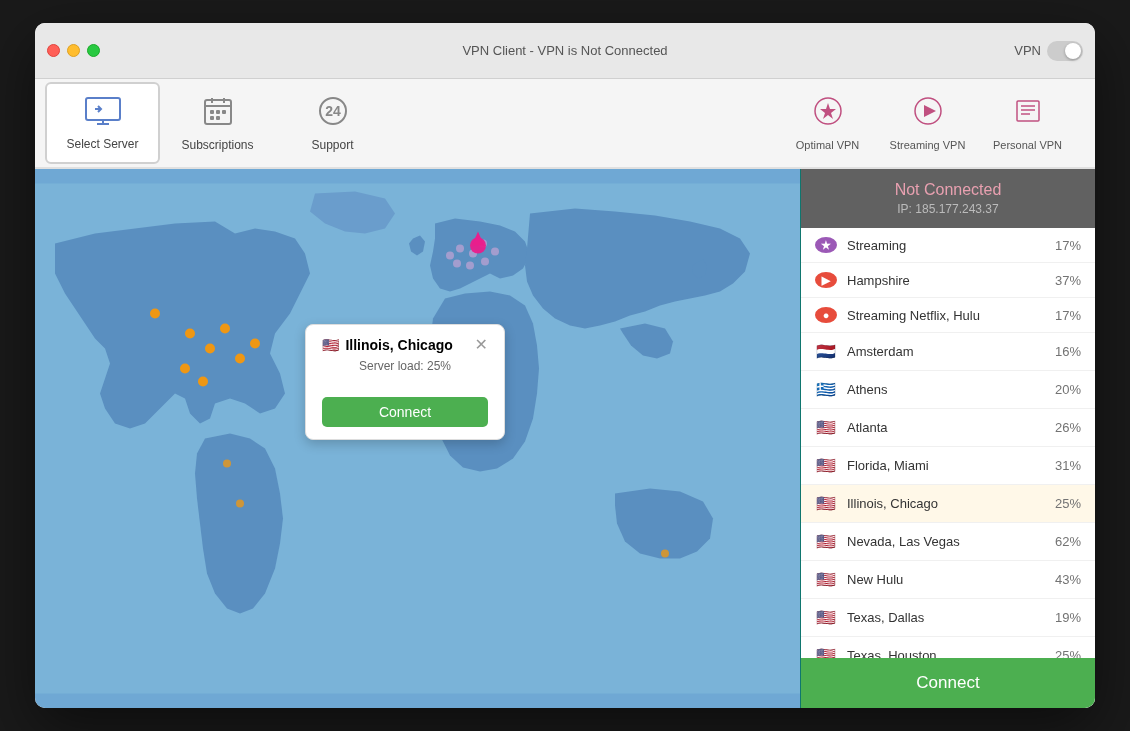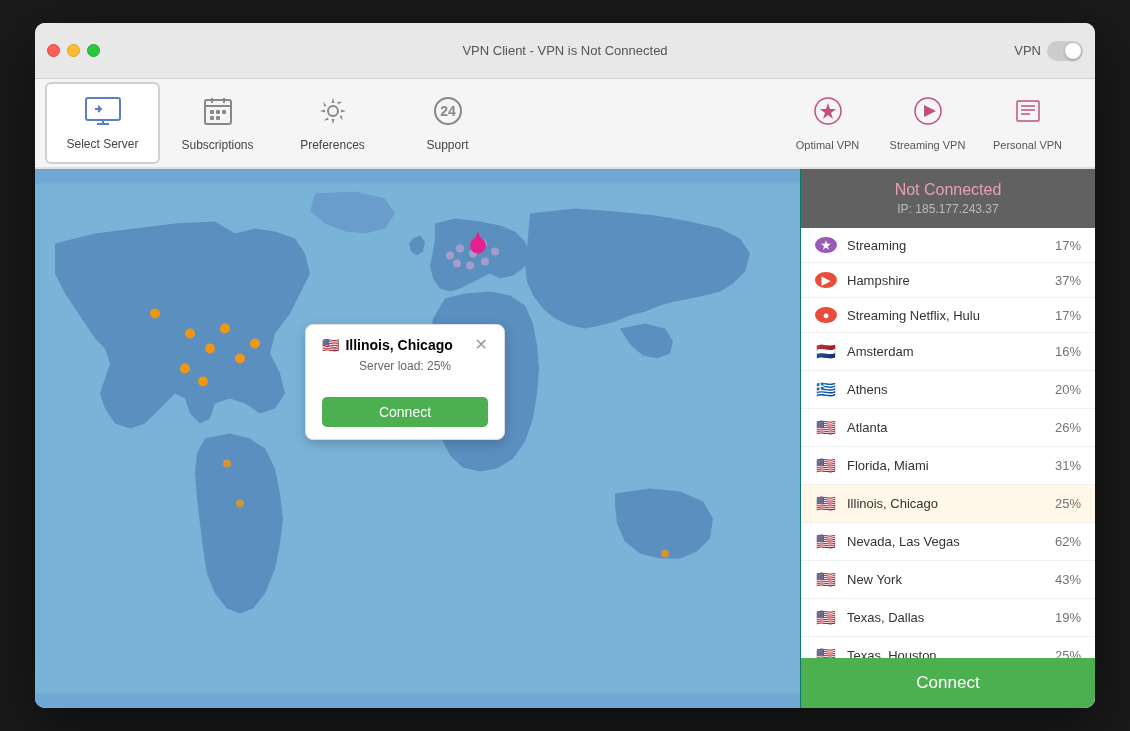--- a/index.html
+++ b/index.html
@@ -337,36 +337,20 @@
           <rect x="20" y="15" width="4" height="4" rx="1" fill="#888"></rect>
           <rect x="8" y="21" width="4" height="4" rx="1" fill="#888"></rect>
           <rect x="14" y="21" width="4" height="4" rx="1" fill="#888"></rect>
         </svg>
       </div>
       <span class="toolbar-item-label">Subscriptions</span>
     </div>
     <div class="toolbar-item">
       <div class="toolbar-item-icon">
         <svg width="32" height="32" viewBox="0 0 32 32" fill="none">
-          <circle cx="16" cy="16" r="5" stroke="#888" stroke-width="2" fill="none"></circle>
-          <path d="M16 3 L17.5 8 L14.5 8 Z" fill="#888"></path>
-          <path d="M16 29 L17.5 24 L14.5 24 Z" fill="#888"></path>
-          <path d="M3 16 L8 14.5 L8 17.5 Z" fill="#888"></path>
-          <path d="M29 16 L24 14.5 L24 17.5 Z" fill="#888"></path>
-          <path d="M6.5 6.5 L9.5 11 L7 11.5 Z" fill="#888"></path>
-          <path d="M25.5 25.5 L22.5 21 L25 20.5 Z" fill="#888"></path>
-          <path d="M25.5 6.5 L21 9.5 L20.5 7 Z" fill="#888"></path>
-          <path d="M6.5 25.5 L11 22.5 L11.5 25 Z" fill="#888"></path>
-        </svg>
-      </div>
-      <span class="toolbar-item-label">Preferences</span>
-    </div>
-    <div class="toolbar-item">
-      <div class="toolbar-item-icon">
-        <svg width="32" height="32" viewBox="0 0 32 32" fill="none">
           <circle cx="16" cy="16" r="13" stroke="#888" stroke-width="2" fill="none"></circle>
           <text x="16" y="21" text-anchor="middle" font-size="14" fill="#888" font-weight="bold">24</text>
         </svg>
       </div>
       <span class="toolbar-item-label">Support</span>
     </div>
 
     <div class="toolbar-spacer"></div>
 
     <div class="toolbar-right">
@@ -519,21 +503,21 @@
     <span class="server-name">Illinois, Chicago</span>
     <span class="server-load">25%</span>
   </div>
           <div class="server-item">
     <span class="server-flag">🇺🇸</span>
     <span class="server-name">Nevada, Las Vegas</span>
     <span class="server-load">62%</span>
   </div>
           <div class="server-item">
     <span class="server-flag">🇺🇸</span>
-    <span class="server-name">New York</span>
+    <span class="server-name">New Hulu</span>
     <span class="server-load">43%</span>
   </div>
           <div class="server-item">
     <span class="server-flag">🇺🇸</span>
     <span class="server-name">Texas, Dallas</span>
     <span class="server-load">19%</span>
   </div>
           <div class="server-item">
     <span class="server-flag">🇺🇸</span>
     <span class="server-name">Texas, Houston</span>

